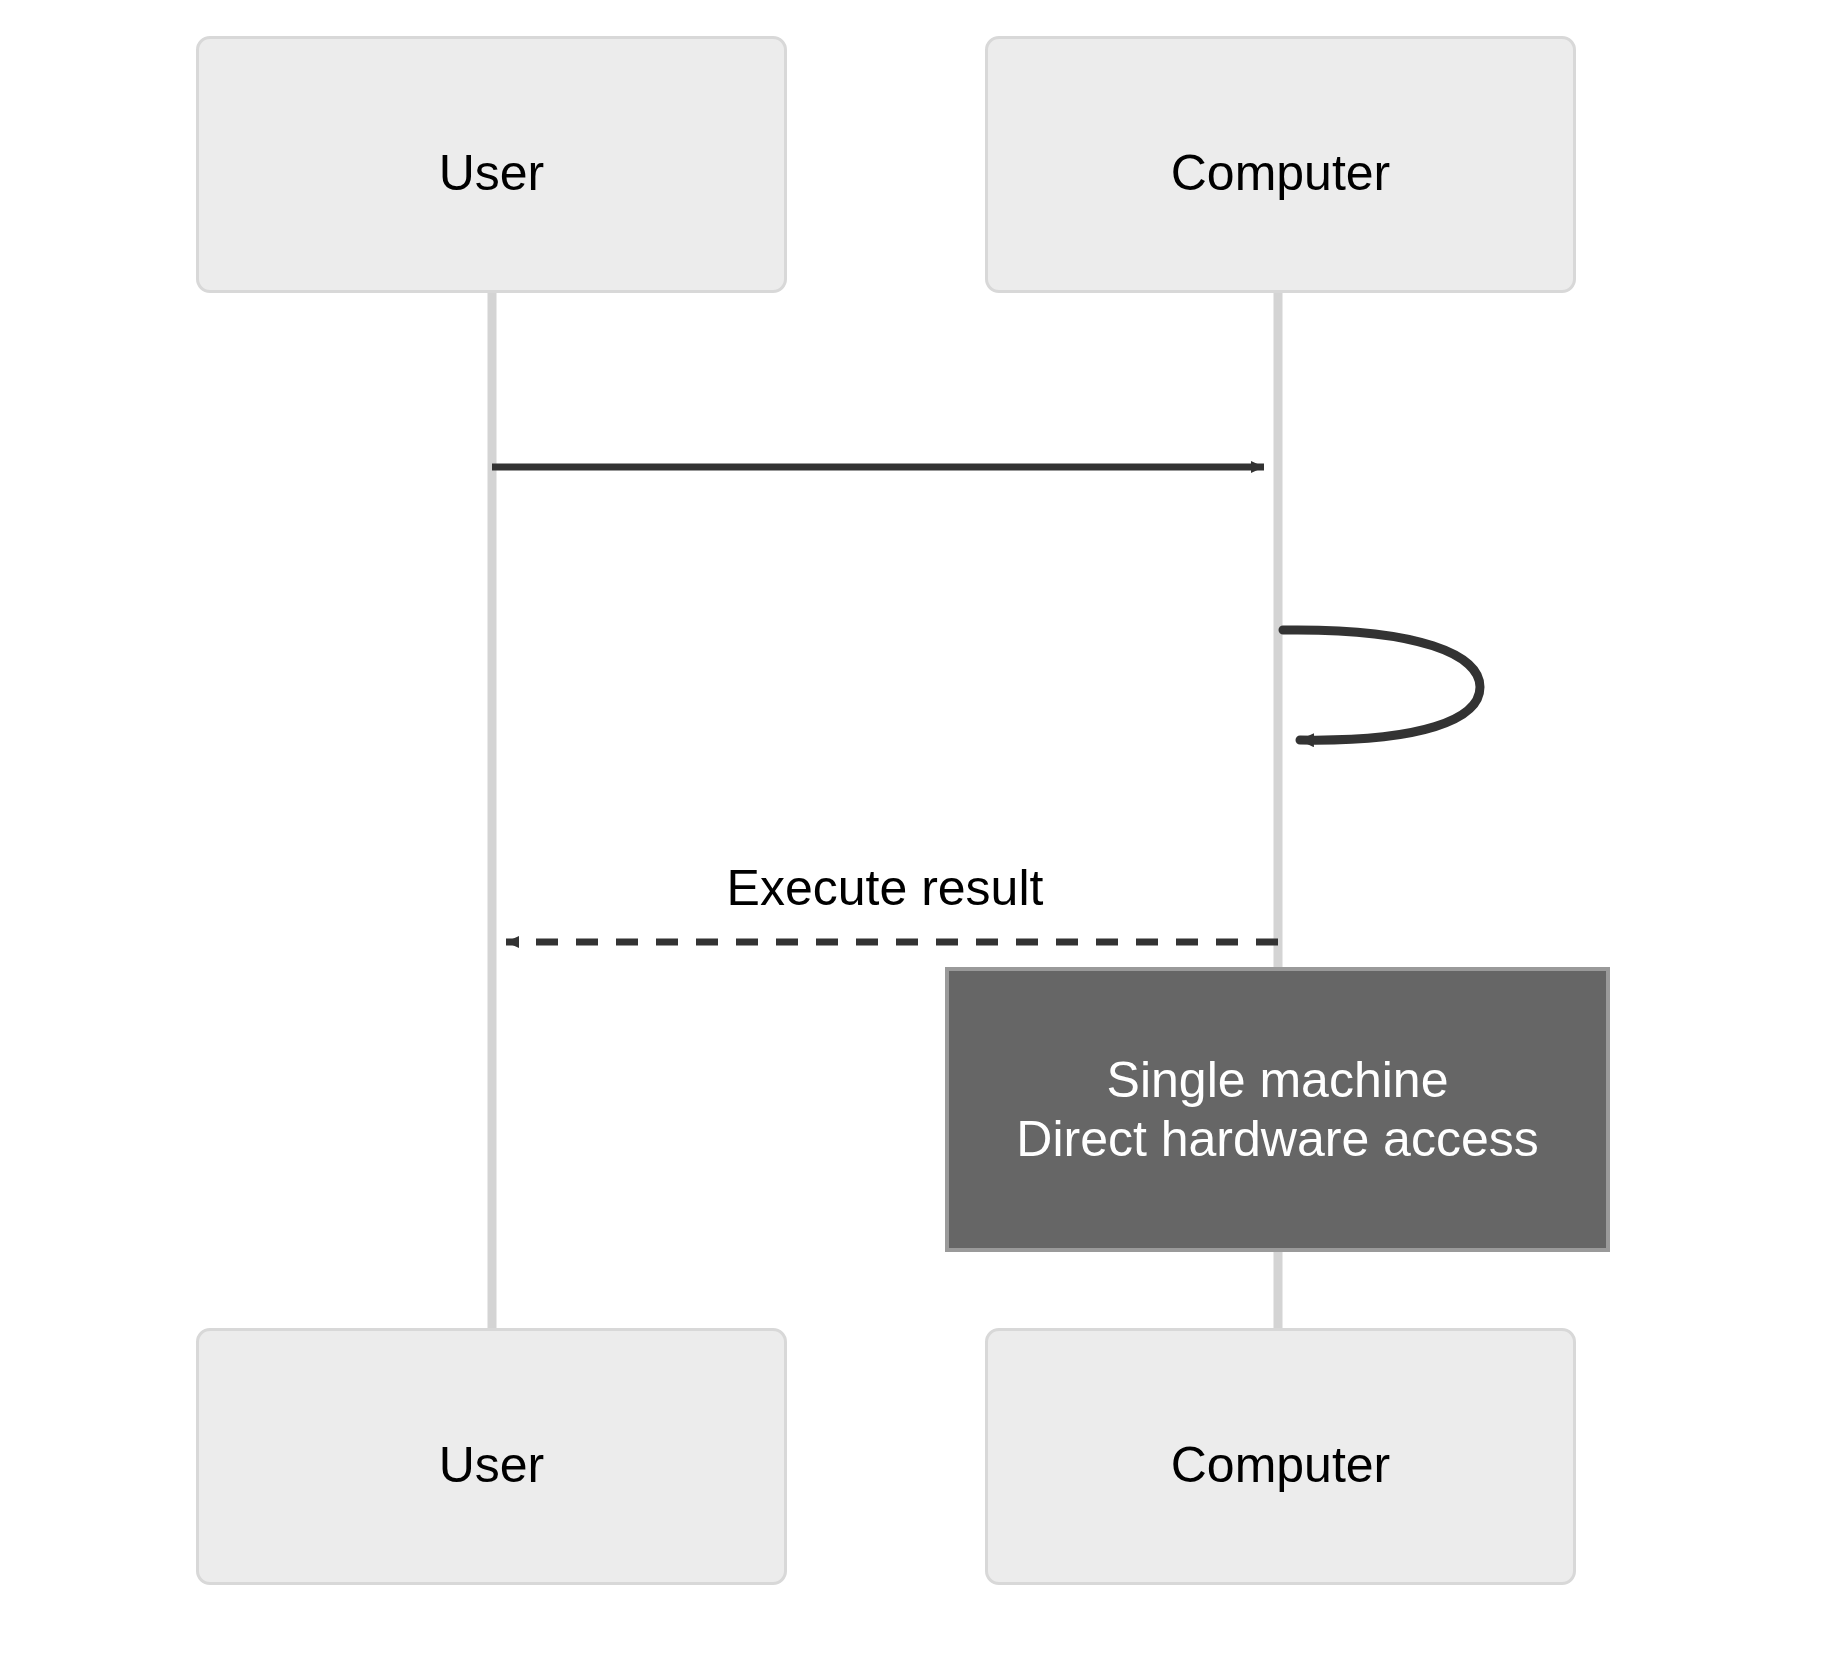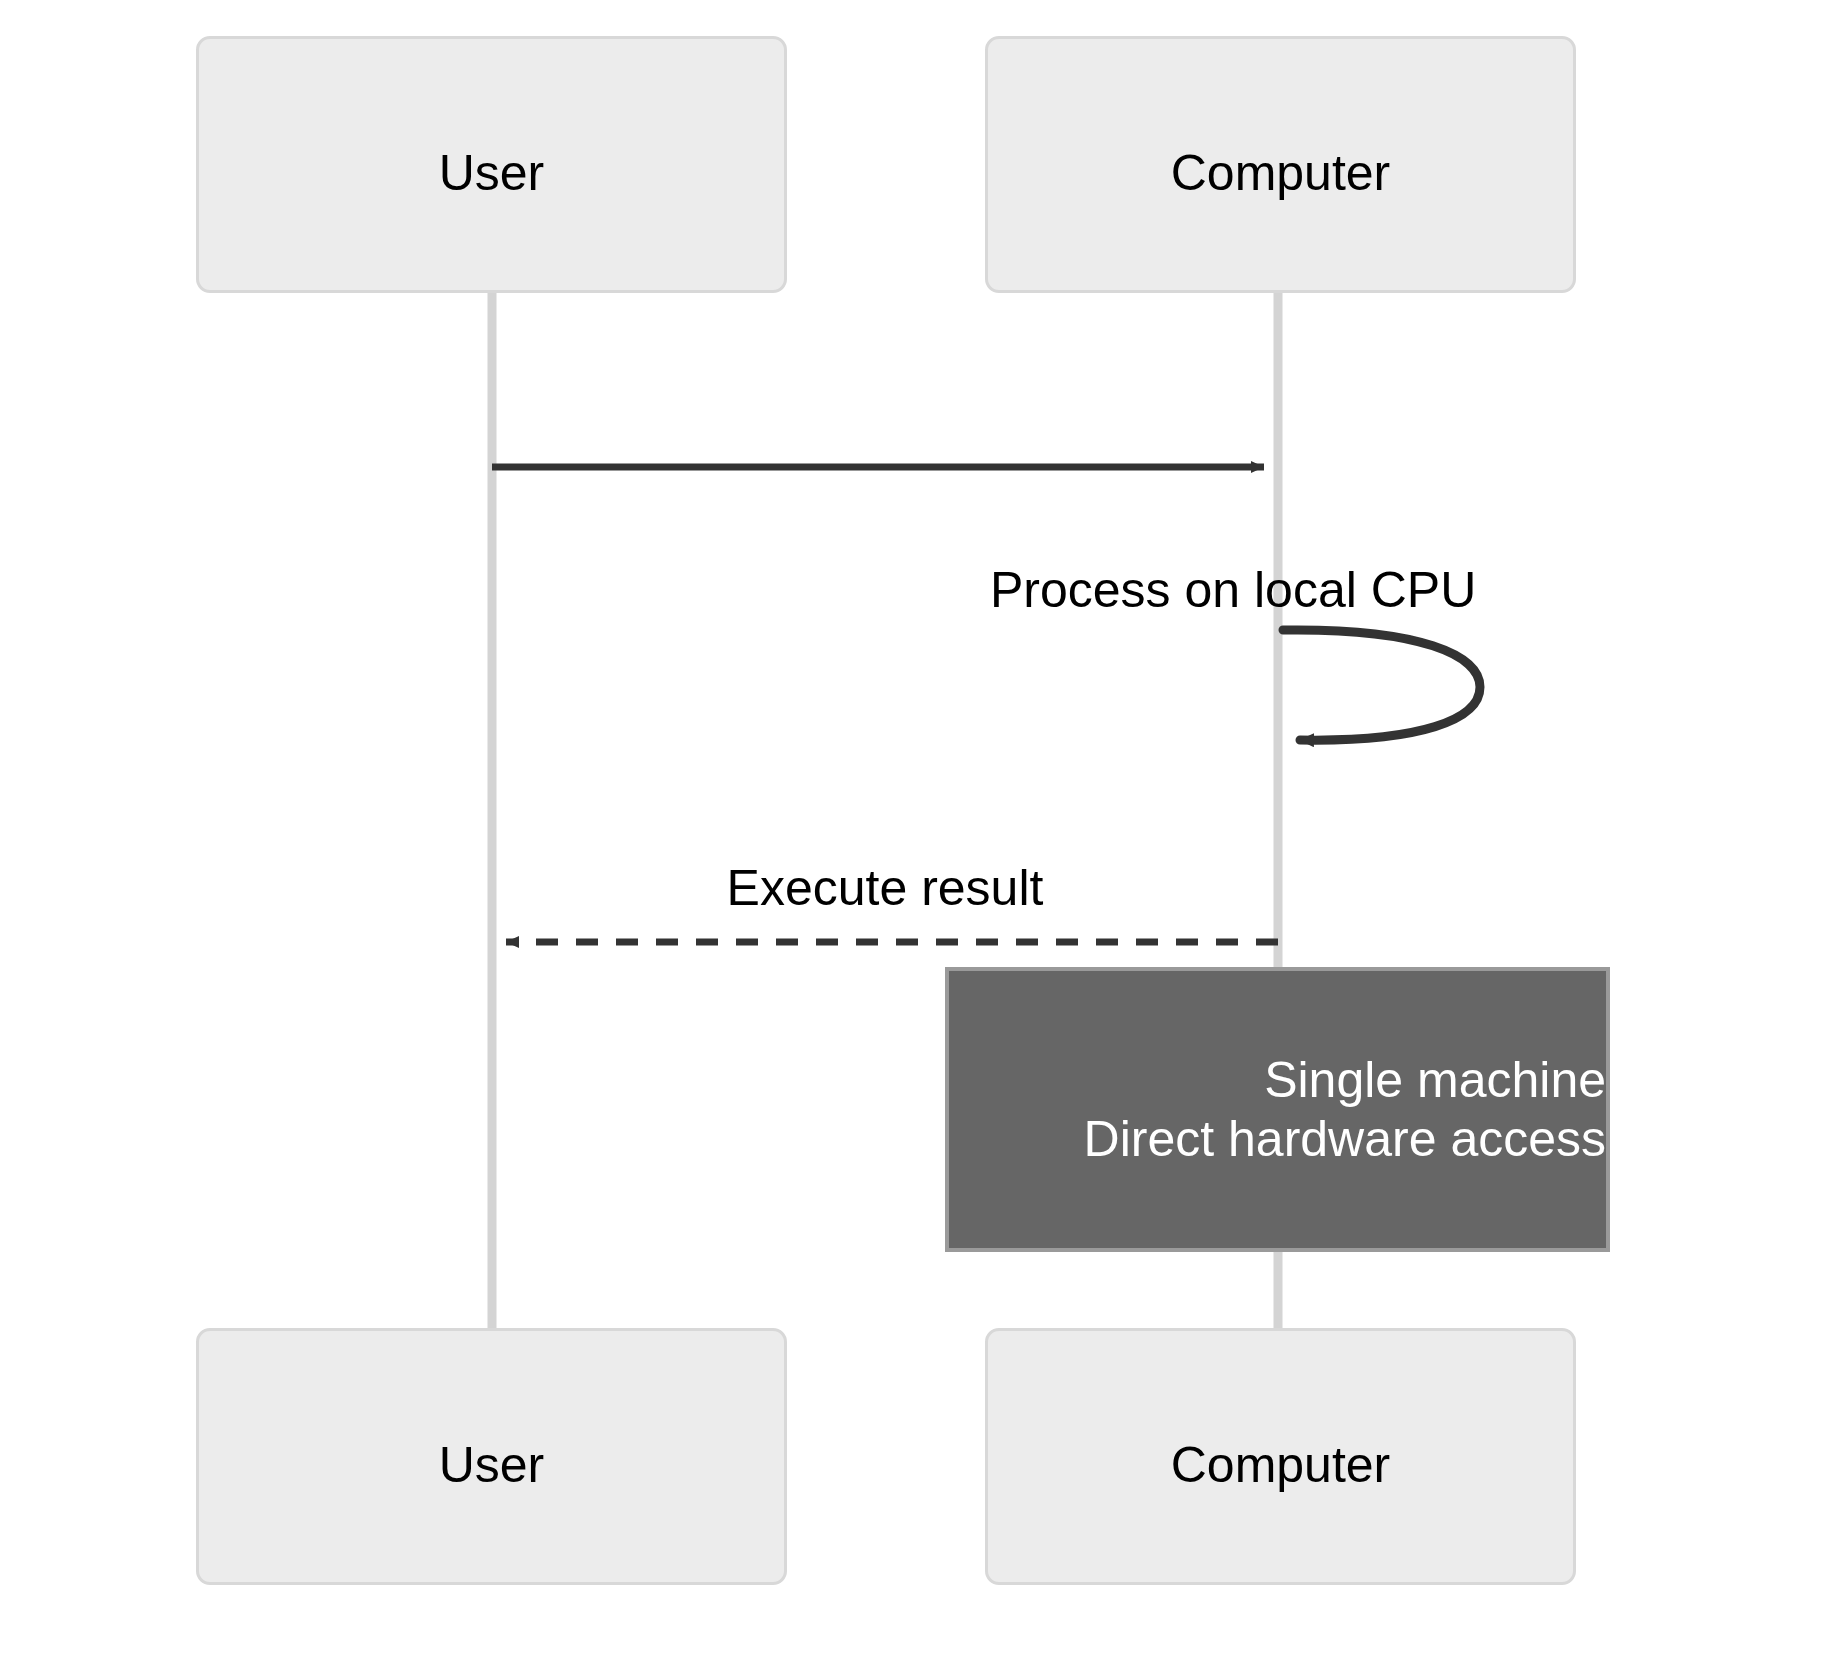--- a/index.html
+++ b/index.html
@@ -60,21 +60,21 @@
   }
 
   
   .note-box {
     position: absolute;
     box-sizing: border-box;
     background: #666666;
     border: 4px solid #9A9A9A;
     display: flex;
     flex-direction: column;
-    align-items: flex-end;
+    align-items: center;
     justify-content: center;
     z-index: 5;
   }
   .note-line {
     font-size: 50px;
     color: #FFFFFF;
     line-height: 1.17;
     white-space: nowrap;
     text-align: center;
   }
@@ -112,21 +112,20 @@
 
   <div class="actor-box" style="left:196px; top:36px; width:591px; height:257px;">
     <span class="actor-label">User</span>
   </div>
 
   <div class="actor-box" style="left:985px; top:36px; width:591px; height:257px;">
     <span class="actor-label">Computer</span>
   </div>
 
 
-  <div class="msg-label" style="left:690px; top:565px; width:1100px; text-align:left; padding-left:300px; box-sizing:border-box;">Process on local CPU</div>
 
   <div class="msg-label" style="left:492px; top:863px; width:786px;">Execute result</div>
 
   <div class="note-box" style="left:945px; top:967px; width:665px; height:285px;">
     <span class="note-line">Single machine</span>
     <span class="note-line">Direct hardware access</span>
   </div>
 
   <div class="actor-box" style="left:196px; top:1328px; width:591px; height:257px;">
     <span class="actor-label">User</span>

